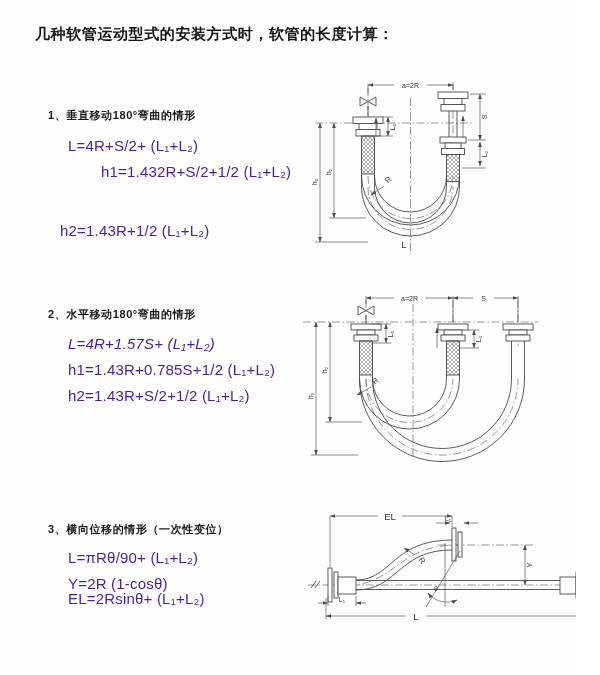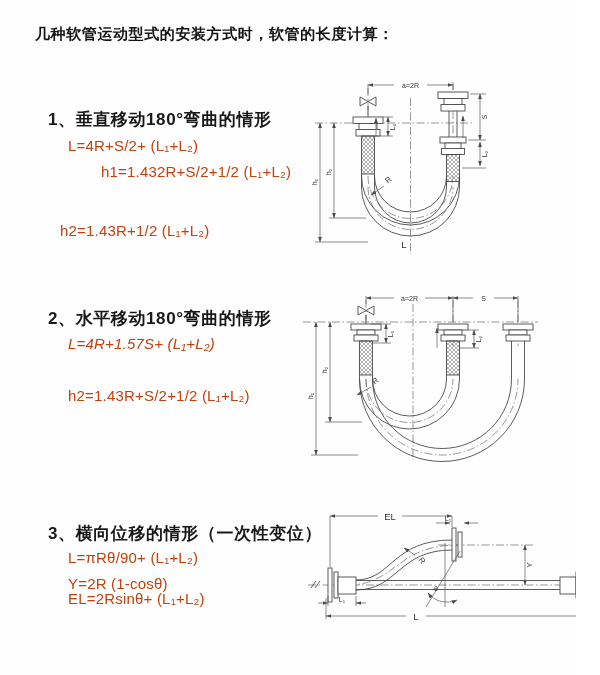--- a/index.html
+++ b/index.html
@@ -5,24 +5,24 @@
   html,body { margin:0; padding:0; background:#ffffff; }
   .page {
     position:relative; width:576px; height:675px; background:#fefefe;
     font-family:"Liberation Sans","DejaVu Sans",sans-serif; color:#1c1c1c; overflow:hidden;
   }
   .doc-title {
     position:absolute; left:35px; top:25px; font-size:15px; font-weight:700;
     letter-spacing:0.6px; color:#141414;
   }
   .sec-heading {
-    position:absolute; font-size:17px; font-weight:600; letter-spacing:0.6px; color:#181818;
+    position:absolute; font-size:11px; font-weight:600; letter-spacing:0.6px; color:#181818;
   }
   .formula {
-    position:absolute; font-size:15px; letter-spacing:0.2px; color:#c2410c; white-space:pre;
+    position:absolute; font-size:15px; letter-spacing:0.2px; color:#4c1d95; white-space:pre;
   }
   .diagram { position:absolute; }
   .draw { stroke:#4a4a4a; stroke-width:0.9; fill:none; }
   .fit   { stroke:#4a4a4a; stroke-width:0.9; fill:#ffffff; }
   .dash  { stroke:#6a6a6a; stroke-width:0.7; fill:none; stroke-dasharray:8 2.5 1.5 2.5; }
   .dim   { stroke:#5a5a5a; stroke-width:0.7; fill:none; }
   .dimtext { font-family:"Liberation Sans","DejaVu Sans",sans-serif; fill:#333; }
   .t7 { font-size:7px; } .t8 { font-size:8px; } .t9 { font-size:9.5px; }
 </style>
 </head>
@@ -32,20 +32,21 @@
 
   <div class="doc-title">几种软管运动型式的安装方式时，软管的长度计算：</div>
 
   <div class="sec-heading" style="left:48px; top:108px;">1、垂直移动180°弯曲的情形</div>
   <div class="formula" style="left:68px; top:137px;">L=4R+S/2+ (L₁+L₂)</div>
   <div class="formula" style="left:68px; top:163px;margin-left:33px;">h1=1.432R+S/2+1/2 (L₁+L₂)</div>
   <div class="formula" style="left:60px; top:189px;margin-top:33px;">h2=1.43R+1/2 (L₁+L₂)</div>
 
   <div class="sec-heading" style="left:48px; top:307px;">2、水平移动180°弯曲的情形</div>
   <div class="formula" style="left:68px; top:335px;font-style:italic;">L=4R+1.57S+ (L₁+L₂)</div>
+  <div class="formula" style="left:68px; top:361px;">h1=1.43R+0.785S+1/2 (L₁+L₂)</div>
   <div class="formula" style="left:68px; top:387px;">h2=1.43R+S/2+1/2 (L₁+L₂)</div>
 
   <div class="sec-heading" style="left:48px; top:522px;">3、横向位移的情形（一次性变位）</div>
   <div class="formula" style="left:68px; top:549px;text-align:right;">L=πRθ/90+ (L₁+L₂)</div>
   <div class="formula" style="left:68px; top:575px;">Y=2R (1-cosθ)</div>
   <div class="formula" style="left:68px; top:590px;">EL=2Rsinθ+ (L₁+L₂)</div>
 
   <svg class="diagram" style="left:310px; top:70px;" width="280" height="190" viewBox="0 0 280 190">
     <defs>
       <pattern id="xh1" width="4" height="4" patternUnits="userSpaceOnUse">

